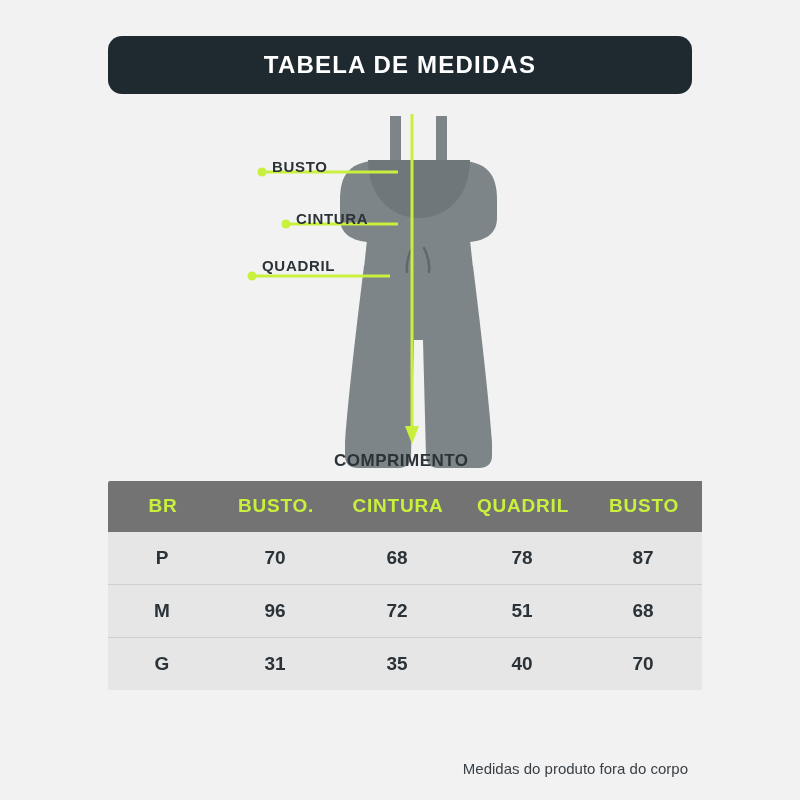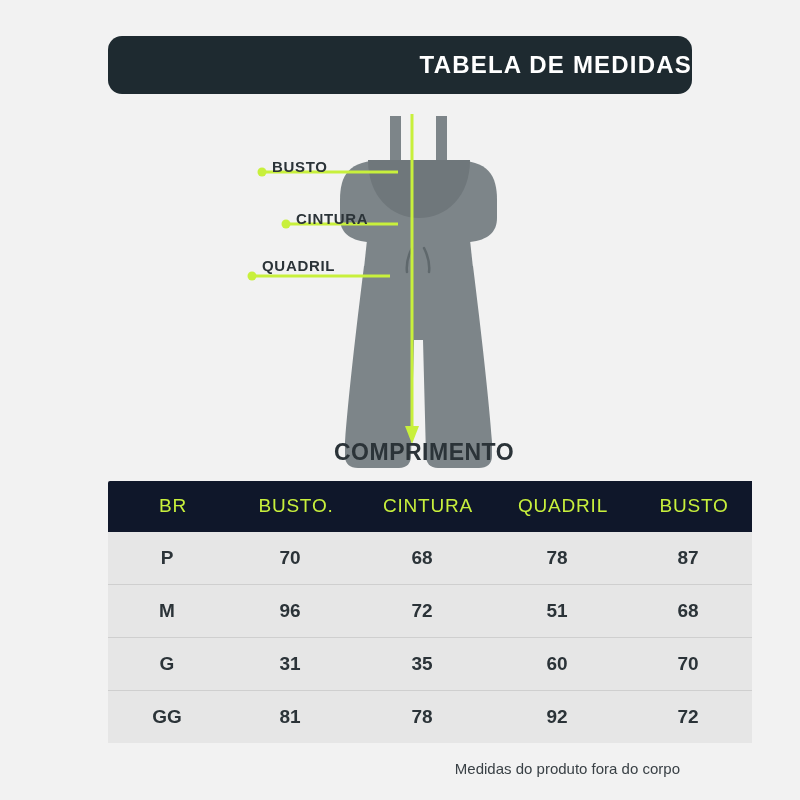--- a/index.html
+++ b/index.html
@@ -25,21 +25,21 @@
   .title-banner {
     position: absolute;
     left: 108px;
     top: 36px;
     width: 584px;
     height: 58px;
     background: #1e2a30;
     border-radius: 14px;
     display: flex;
     align-items: center;
-    justify-content: flex-end;
+    justify-content: center;
   }
   .title-banner .title-text {
     color: #ffffff;
     font-size: 24px;
     font-weight: bold;
     letter-spacing: 1.2px;
   }
 
   
   .illustration {
@@ -63,44 +63,44 @@
     font-weight: bold;
     letter-spacing: 0.7px;
     color: #2b3338;
     white-space: nowrap;
   }
   .label-busto   { left: 272px; top: 58px; }
   .label-cintura { left: 296px; top: 110px; }
   .label-quadril { left: 262px; top: 157px; }
   .label-comprimento {
     left: 334px;
-    top: 339px;
-    font-size: 23px;
+    top: 351px;
+    font-size: 17px;
     letter-spacing: 0.5px;
   }
 
   
   .table-wrap {
     position: absolute;
     left: 108px;
     top: 481px;
     width: 584px;
   }
   table.size-table {
     border-collapse: collapse;
     width: 584px;
     table-layout: fixed;
   }
   table.size-table thead th {
-    background: #0f172a;
+    background: #737373;
     color: #c8f03c;
     font-size: 19px;
-    font-weight: normal;
+    font-weight: bold;
     letter-spacing: 0.8px;
-    padding: 14px 0 15px 12px;
+    padding: 14px 0 15px 2px;
     text-align: center;
   }
   table.size-table thead th:first-child {
     border-top-left-radius: 2px;
   }
   table.size-table tbody td {
     background: #e6e6e6;
     font-size: 19px;
     text-align: center;
     padding: 15px 0 15px 0;
@@ -120,21 +120,21 @@
   table.size-table tbody td:nth-child(2) { width: 116px; }
   table.size-table thead th:nth-child(3),
   table.size-table tbody td:nth-child(3) { width: 124px; }
   table.size-table thead th:nth-child(4),
   table.size-table tbody td:nth-child(4) { width: 122px; }
   table.size-table thead th:nth-child(5),
   table.size-table tbody td:nth-child(5) { width: 116px; }
 
   .footnote {
     position: absolute;
-    left: 96px;
+    left: 104px;
     top: 760px;
     width: 584px;
     text-align: right;
     font-size: 15px;
     color: #3a4146;
   }
 </style>
 </head>
 <body>
 
@@ -213,29 +213,22 @@
           <td class="br-col">M</td>
           <td>96</td>
           <td>72</td>
           <td>51</td>
           <td>68</td>
         </tr>
         <tr>
           <td class="br-col">G</td>
           <td>31</td>
           <td>35</td>
-          <td>60</td>
+          <td>40</td>
           <td>70</td>
-        </tr>
-        <tr>
-          <td class="br-col">GG</td>
-          <td>81</td>
-          <td>78</td>
-          <td>92</td>
-          <td>72</td>
         </tr>
       </tbody>
     </table>
   </div>
 
   <div class="footnote">Medidas do produto fora do corpo</div>
 
 </div>
 
 </body></html>

